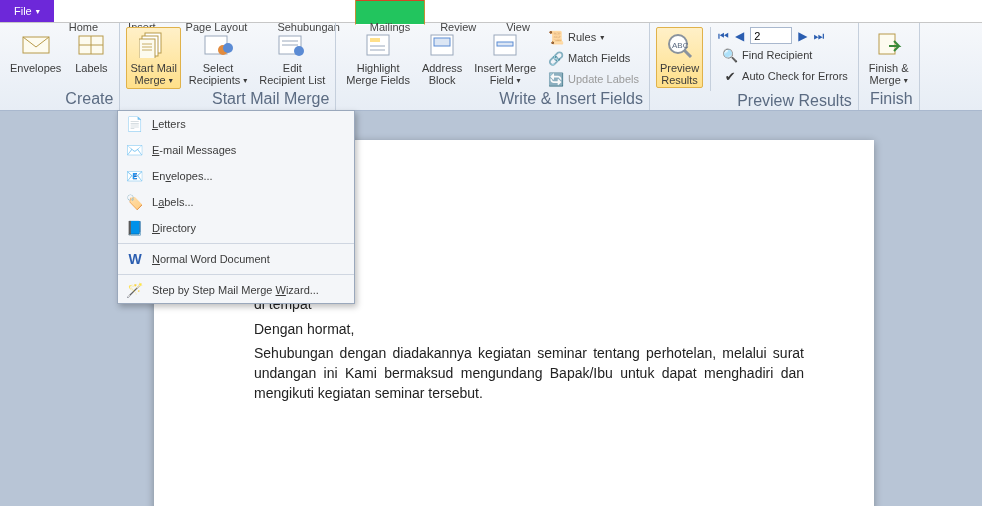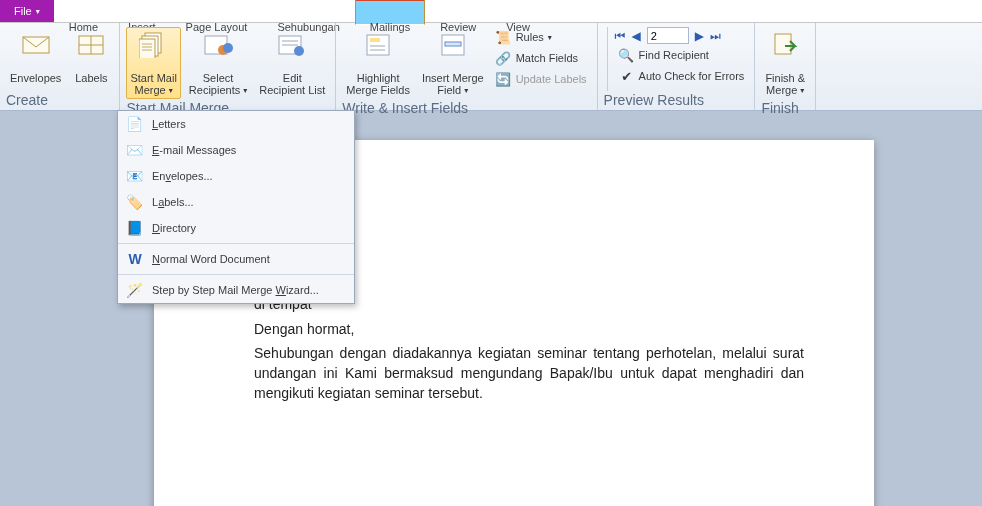--- a/index.html
+++ b/index.html
@@ -1,29 +1,29 @@
 <!DOCTYPE html>
 <html><head>
 <meta charset="utf-8">
 <style>
 *{box-sizing:border-box;margin:0;padding:0;font-family:"Segoe UI",Tahoma,sans-serif}
 body{background:#b8c5d6;width:982px;height:506px;overflow:hidden;font-size:11px;color:#3b3b3b}
 .tabbar{background:#fff;height:23px;display:flex;border-bottom:1px solid #c7c7c7}
-.file-tab{background:#a21caf;color:#fff;padding:3px 14px;font-size:11px;display:flex;align-items:center;gap:4px;cursor:pointer}
+.file-tab{background:#6d28d9;color:#fff;padding:3px 14px;font-size:11px;display:flex;align-items:center;gap:4px;cursor:pointer}
 .tab{padding:20px 14px 3px;font-size:11px;color:#444;cursor:pointer;border:1px solid transparent;border-bottom:none}
-.tab.active{border:1px solid #c38f35;border-bottom:1px solid #fff;background:#7dd3fc;position:relative}
+.tab.active{border:1px solid #c38f35;border-bottom:1px solid #fff;background:#22c55e;position:relative}
 .tab.active::after{content:"";position:absolute;left:0;right:0;top:-2px;height:2px;background:#d24726}
 .ribbon{background:linear-gradient(#f6f8fb,#e7edf5);height:88px;display:flex;border-bottom:1px solid #a9b8ce}
 .group{border-right:1px solid #c5cfdc;padding:2px 6px 0;display:flex;flex-direction:column;align-items:center;justify-content:space-between}
-.group-label{font-size:14px;color:#5b6b82;text-align:left;padding:1px 0 2px;width:100%}
+.group-label{font-size:16px;color:#5b6b82;text-align:right;padding:1px 0 2px;width:100%}
 .group-body{flex:1;display:flex;align-items:flex-start;gap:4px;padding-top:2px}
 .bigbtn{display:flex;flex-direction:column;align-items:center;text-align:center;padding:1px 3px;cursor:pointer;border:1px solid transparent;border-radius:2px;min-width:44px}
 .bigbtn.active{background:linear-gradient(#fff0c8,#ffe08a);border:1px solid #e0b24a}
 .bigbtn .ico{width:32px;height:32px;display:flex;align-items:center;justify-content:center;font-size:26px}
-.bigbtn .lbl{font-size:11px;line-height:12px;margin-top:11px;color:#3b3b3b}
+.bigbtn .lbl{font-size:11px;line-height:12px;margin-top:1px;color:#3b3b3b}
 .vstack{display:flex;flex-direction:column;gap:1px}
 .smallbtn{display:flex;align-items:center;gap:4px;padding:2px 4px;cursor:pointer;font-size:11px;color:#3b3b3b;white-space:nowrap}
 .smallbtn.disabled{color:#9a9a9a}
 .smallbtn .sico{width:16px;height:16px;display:inline-flex;align-items:center;justify-content:center;font-size:13px}
 .navrow{display:flex;align-items:center;gap:6px}
 .navrow .nb{color:#2a5db0;font-size:12px;cursor:pointer}
 .recnum{width:42px;height:17px;border:1px solid #a9b8ce;background:#fff;font-size:11px;padding:0 3px}
 .dropdown{position:absolute;left:117px;top:110px;width:238px;background:#f4f6f9;border:1px solid #9aa8bc;box-shadow:2px 3px 6px rgba(0,0,0,.25)}
 .dd-item{display:flex;align-items:center;gap:8px;padding:4px 8px;cursor:pointer;font-size:11px}
 .dd-item .dico{width:18px;height:18px;display:inline-flex;align-items:center;justify-content:center;font-size:14px}
@@ -134,20 +134,30 @@
               <line x1="5" y1="17" x2="20" y2="17" stroke="#9aa8bc"></line>
             </svg>
           </span>
         <span class="lbl" style="white-space:pre-line">Highlight
 Merge Fields</span>
       </div>
       <div class="bigbtn">
         <span class="ico">
             <svg width="26" height="24">
               <rect x="2" y="2" width="22" height="20" fill="#fff" stroke="#9aa8bc"></rect>
+              <rect x="5" y="5" width="16" height="8" fill="#dce6f4" stroke="#5b8bd4"></rect>
+            </svg>
+          </span>
+        <span class="lbl" style="white-space:pre-line">Address
+Block</span>
+      </div>
+      <div class="bigbtn">
+        <span class="ico">
+            <svg width="26" height="24">
+              <rect x="2" y="2" width="22" height="20" fill="#fff" stroke="#9aa8bc"></rect>
               <rect x="5" y="9" width="16" height="4" fill="#dce6f4" stroke="#5b8bd4"></rect>
             </svg>
           </span>
         <span class="lbl"><span style="white-space:pre-line">Insert Merge
 Field</span> <span class="tri">▾</span></span>
       </div>
       <div class="vstack">
         <div class="smallbtn">
             <span class="sico">📜</span>
             <span>Rules</span> 
@@ -161,20 +171,31 @@
             <span class="sico">🔄</span>
             <span>Update Labels</span>
           </div>
       </div>
     </div>
     <div class="group-label">Write &amp; Insert Fields</div>
   </div>
 
   <div class="group">
     <div class="group-body">
+      <div class="bigbtn active">
+        <span class="ico">
+            <svg width="30" height="26">
+              <circle cx="13" cy="12" r="9" fill="#fff" stroke="#8a939e" stroke-width="2"></circle>
+              <line x1="19" y1="18" x2="26" y2="25" stroke="#8a939e" stroke-width="3"></line>
+              <text x="7" y="16" font-size="8" fill="#5b6b82">ABC</text>
+            </svg>
+          </span>
+        <span class="lbl" style="white-space:pre-line">Preview
+Results</span>
+      </div>
       <div style="border-left:1px solid #c5cfdc;height:64px;margin:0 3px"></div>
       <div class="vstack">
         <div class="navrow">
           <span class="nb">⏮</span>
           <span class="nb">◀</span>
           <input class="recnum" value="2" style="">
           <span class="nb">▶</span>
           <span class="nb">⏭</span>
         </div>
         <div class="smallbtn">

